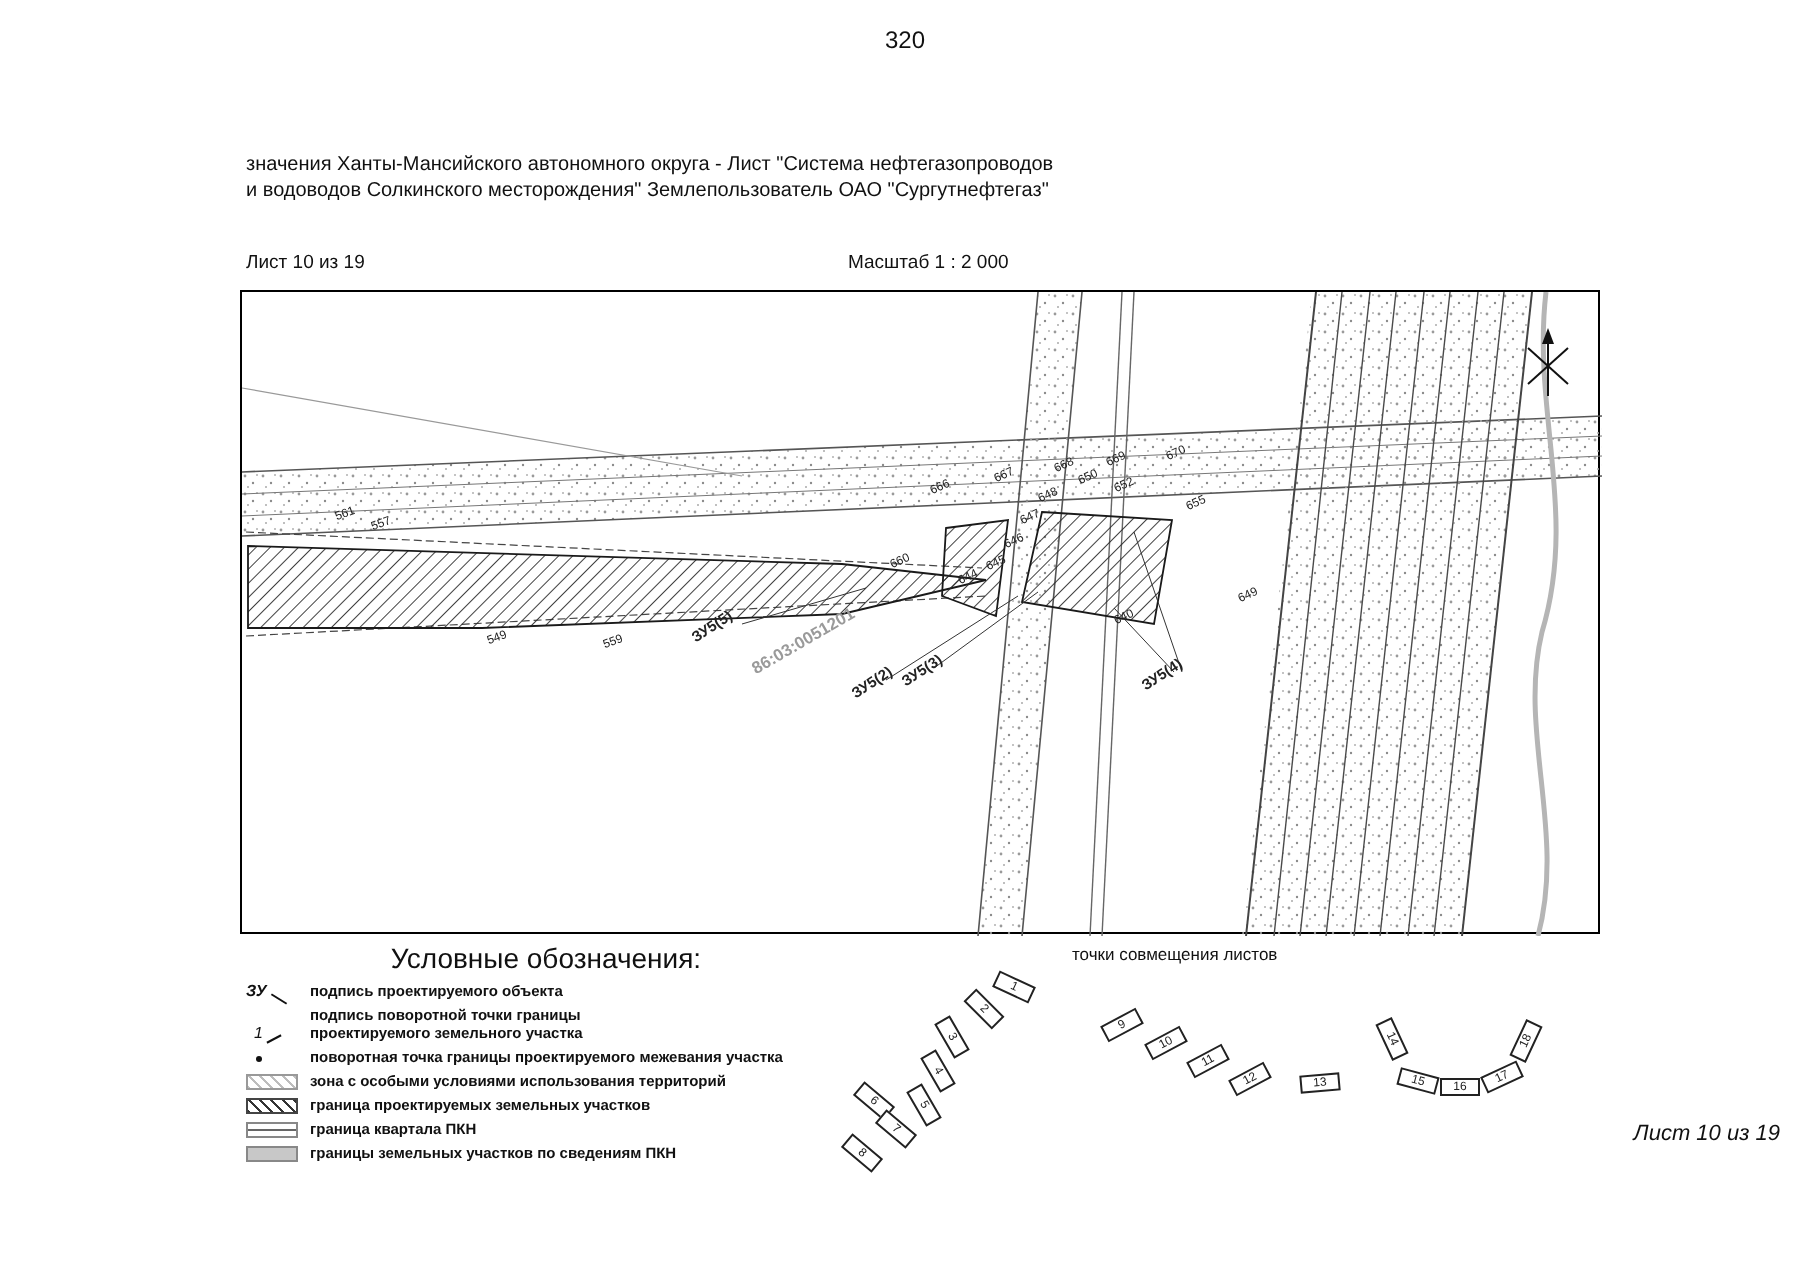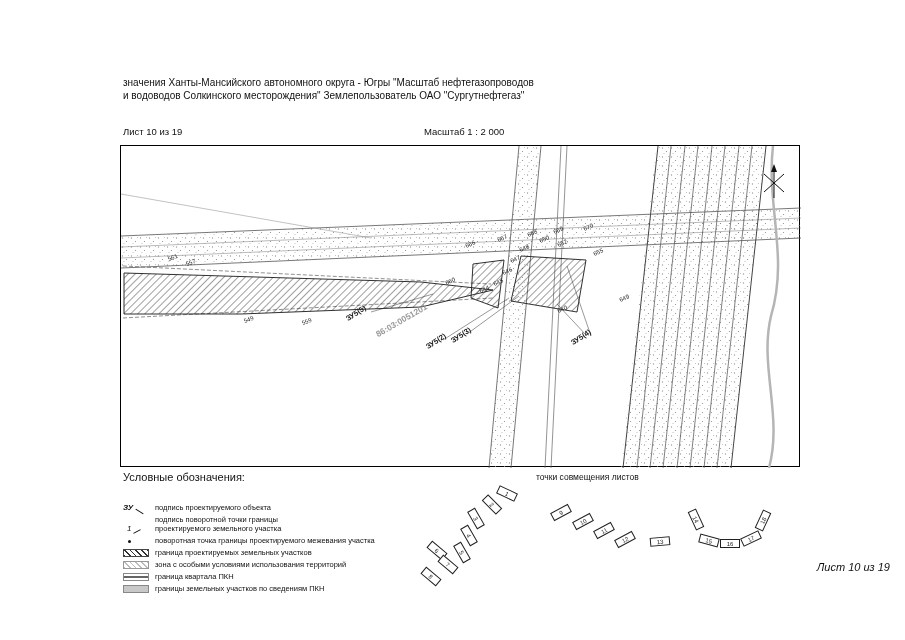--- a/index.html
+++ b/index.html
@@ -26,24 +26,24 @@
   .map-point-label {
     position:absolute; font-size:6px; color:#222; transform-origin:left bottom; white-space:nowrap;
   }
   .map-plot-label {
     position:absolute; font-size:7.5px; font-weight:bold; color:#222;
     transform-origin:left bottom; white-space:nowrap;
   }
   .map-plot-label.cadastral { color:#9a9a9a; font-size:8.5px; font-weight:bold; }
 
   .legend { position:absolute; left:123px; top:471px; width:300px; }
-  .legend-title { font-size:11px; margin-bottom:20px; }
+  .legend-title { font-size:14px; margin-bottom:4px;text-align:center; }
   .legend-row { display:flex; align-items:flex-end; margin-bottom:3px; }
   .legend-sym { width:26px; flex:0 0 26px; margin-right:6px; position:relative; }
-  .legend-label { font-size:7.5px; line-height:1.2; white-space:pre-line; }
+  .legend-label { font-size:7.5px; line-height:1.2; white-space:pre-line;font-weight:bold; }
 
   .sym-zu-label { font-size:8px; font-weight:bold; font-style:italic; }
   .sym-zu-label::after {
     content:""; display:inline-block; width:9px; border-top:1px solid #111;
     transform:rotate(32deg); margin-left:2px; vertical-align:-2px;
   }
   .sym-point-number { font-size:8px; font-style:italic; padding-left:4px; }
   .sym-point-number::after {
     content:""; display:inline-block; width:8px; border-top:1px solid #111;
     transform:rotate(-28deg); margin-left:2px; vertical-align:-1px;
@@ -68,23 +68,24 @@
     transform-origin:center center; color:#222;
   }
 
   .footer-sheet { position:absolute; right:15px; top:561px; font-size:11px; font-style:italic; }
 </style>
 </head>
 <body>
 
 <div class="page">
 
+  <div class="page-number">320</div>
 
   <div class="title-block">
-    <div>значения Ханты-Мансийского автономного округа - Югры "Масштаб нефтегазопроводов</div>
+    <div>значения Ханты-Мансийского автономного округа - Лист "Система нефтегазопроводов</div>
     <div>и водоводов Солкинского месторождения" Землепользователь ОАО "Сургутнефтегаз"</div>
   </div>
 
   <div class="sheet-label">Лист 10 из 19</div>
   <div class="scale-label">Масштаб 1 : 2 000</div>
 
   <div class="map-frame">
     <svg width="680" height="322" viewBox="0 0 680 322">
       <defs>
         <pattern id="hatch" width="5" height="5" patternUnits="userSpaceOnUse" patternTransform="rotate(45)">
@@ -198,26 +199,26 @@
         <div class="legend-row">
           <span class="legend-sym sym-point-number">1</span>
           <span class="legend-label">подпись поворотной точки границы
 проектируемого земельного участка</span>
         </div>
         <div class="legend-row">
           <span class="legend-sym sym-turn-point"></span>
           <span class="legend-label">поворотная точка границы проектируемого межевания участка</span>
         </div>
         <div class="legend-row">
+          <span class="legend-sym sym-zone"></span>
+          <span class="legend-label">зона с особыми условиями использования территорий</span>
+        </div>
+        <div class="legend-row">
           <span class="legend-sym sym-hatch"></span>
           <span class="legend-label">граница проектируемых земельных участков</span>
-        </div>
-        <div class="legend-row">
-          <span class="legend-sym sym-zone"></span>
-          <span class="legend-label">зона с особыми условиями использования территорий</span>
         </div>
         <div class="legend-row">
           <span class="legend-sym sym-kvartal"></span>
           <span class="legend-label">граница квартала ПКН</span>
         </div>
         <div class="legend-row">
           <span class="legend-sym sym-pkn"></span>
           <span class="legend-label">границы земельных участков по сведениям ПКН</span>
         </div>
       </div>

